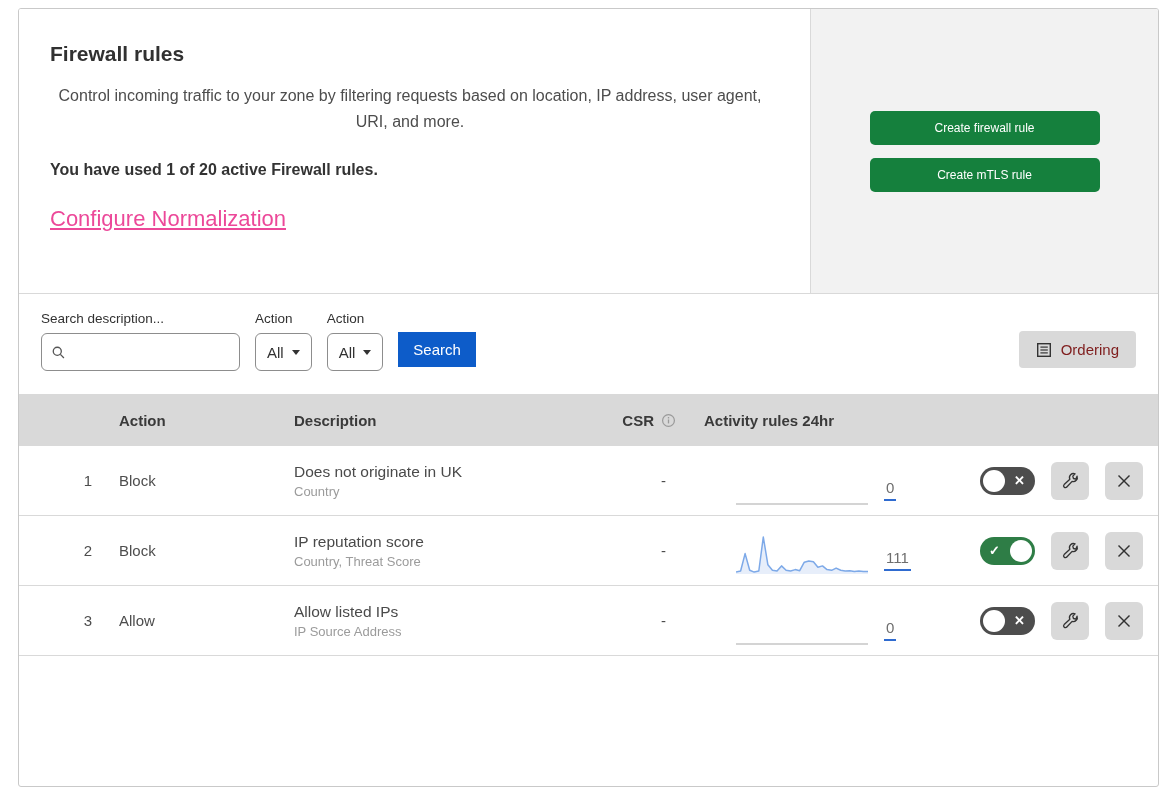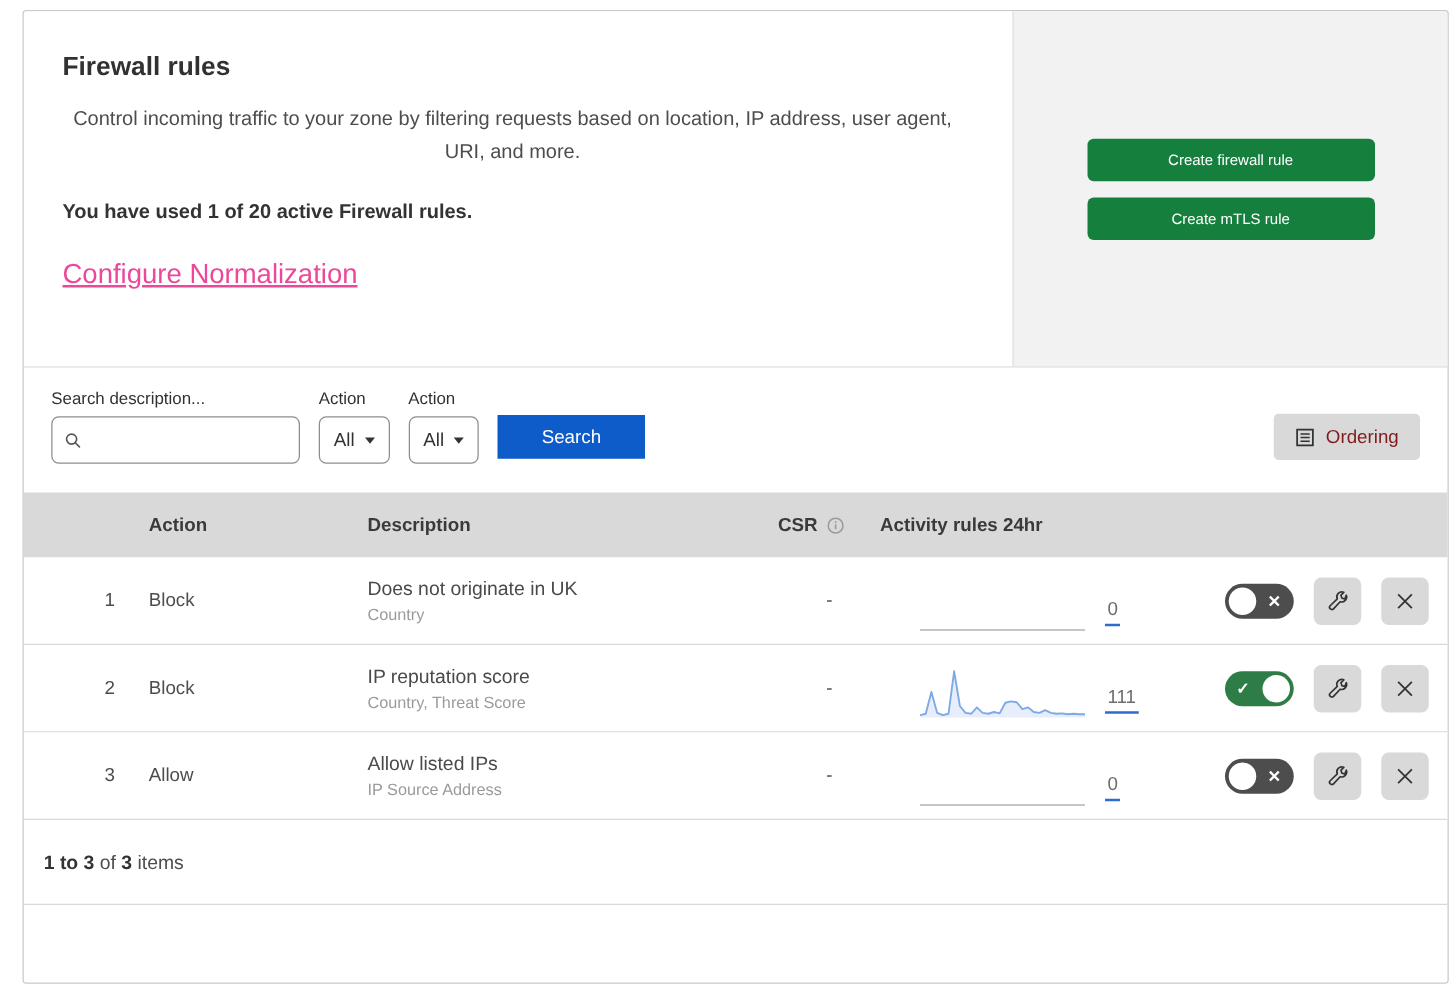--- a/index.html
+++ b/index.html
@@ -27,21 +27,21 @@
   .fgroup { display:flex; flex-direction:column; margin-right:15px; }
   .flabel { font-size:13.5px; color:#313131; margin-bottom:7px; }
   .search-box { width:199px; height:38px; border:1px solid #8d8d8d; border-radius:6px;
     display:flex; align-items:center; padding:0 9px; background:#fff; }
   .search-box input { border:none; outline:none; flex:1; min-width:0; font-size:14px;
     font-family:inherit; margin-left:6px; }
   .select { height:38px; border:1px solid #8d8d8d; border-radius:6px; background:#fff;
     display:flex; align-items:center; padding:0 11px; gap:8px; font-size:15px; color:#313131; cursor:pointer; }
   .caret { width:0; height:0; border-left:4.5px solid transparent; border-right:4.5px solid transparent;
     border-top:5.5px solid #333; }
-  .btn-search { height:35px; margin-top:21px; padding:0 35px; background:#0d5cc9; color:#fff;
+  .btn-search { height:35px; margin-top:21px; padding:0 15px; background:#0d5cc9; color:#fff;
     border:none; border-radius:0; font-size:15px; font-family:inherit; cursor:pointer; }
   .btn-ordering { margin-left:auto; margin-top:20px; height:37px; padding:0 17px;
     background:#d9d9d9; border:none; border-radius:4px; display:flex; align-items:center; gap:9px;
     font-size:15px; color:#7f1d1d; font-family:inherit; cursor:pointer; }
 
   
   .grid-cols { display:grid; grid-template-columns:85px 170px 1fr 105px 250px 230px; }
   .thead { background:#d9d9d9; height:52px; align-items:center; font-size:15px;
     font-weight:600; color:#3a3a3a; flex:0 0 auto; }
   .th-action { padding-left:15px; }
@@ -270,20 +270,14 @@
         <span style="display:flex;">
           <svg width="16" height="16" viewBox="0 0 16 16">
               <line x1="2.5" y1="2.5" x2="13.5" y2="13.5" stroke="#333" stroke-width="1.4"></line>
               <line x1="13.5" y1="2.5" x2="2.5" y2="13.5" stroke="#333" stroke-width="1.4"></line>
             </svg>
         </span>
       </button>
     </div>
   </div>
 
-  <div class="footer-items">
-    <b>1 to 3</b>
-    <span>of</span>
-    <b>3</b>
-    <span>items</span>
-  </div>
 
 </div>
 
 </body></html>

